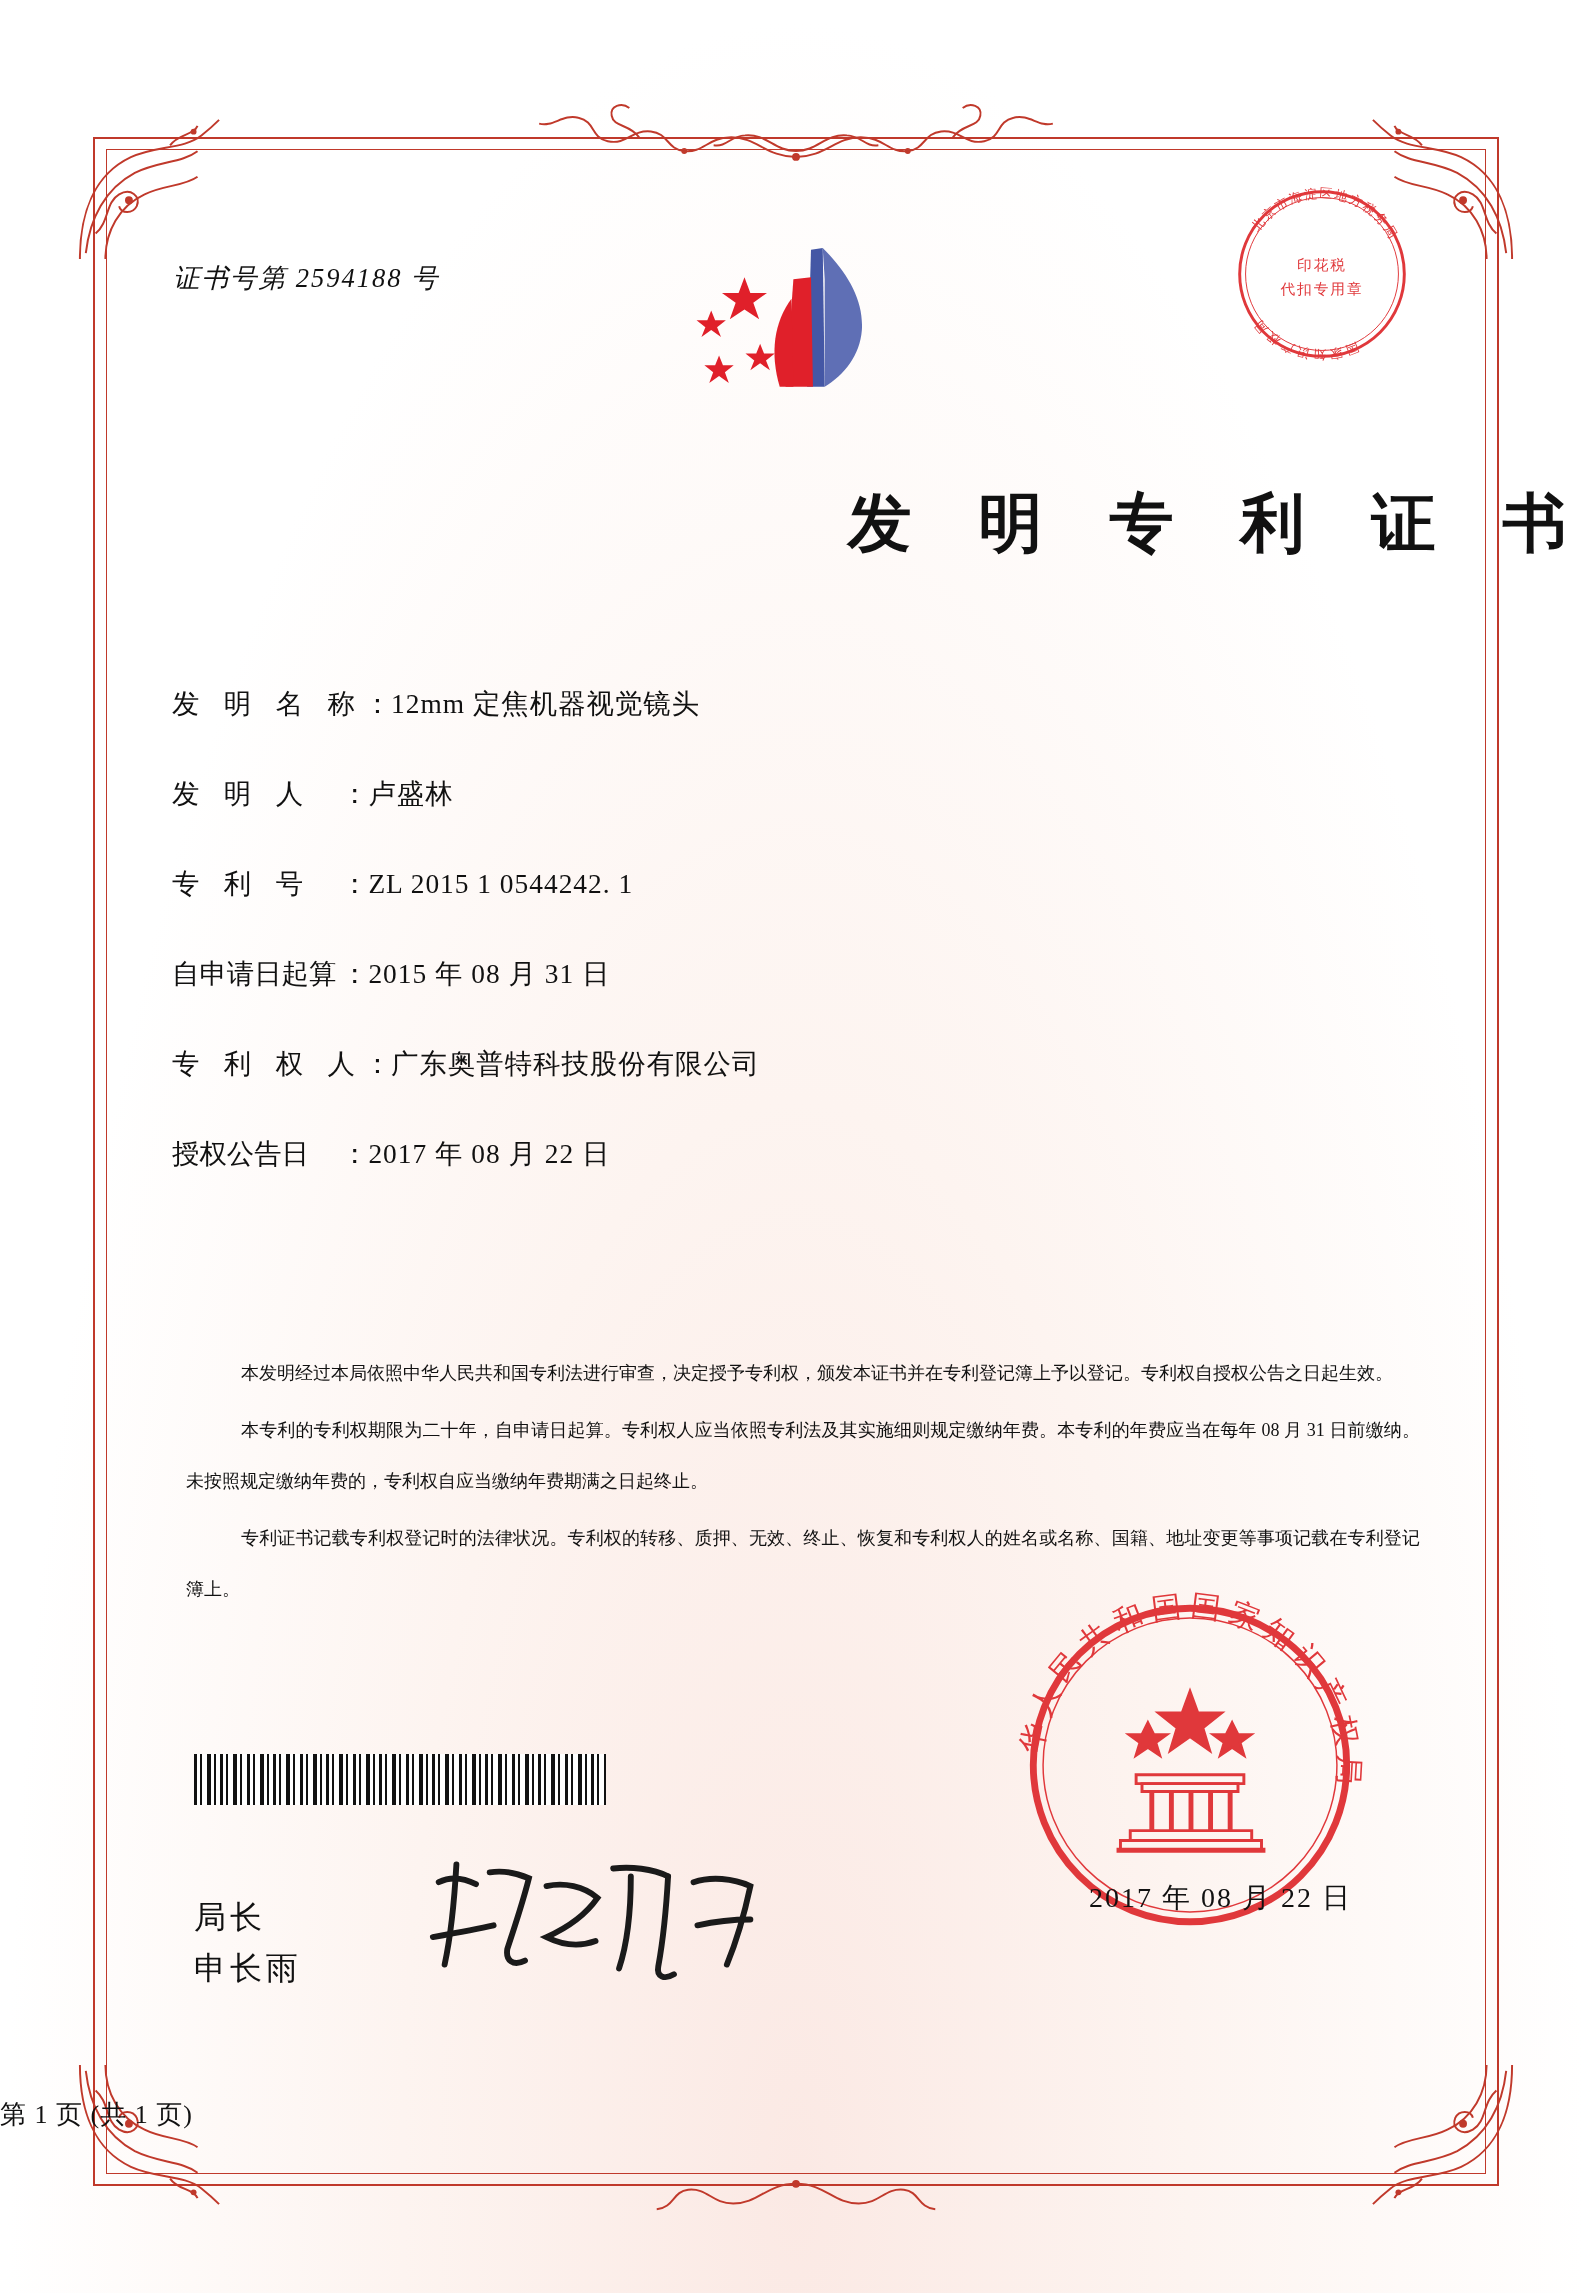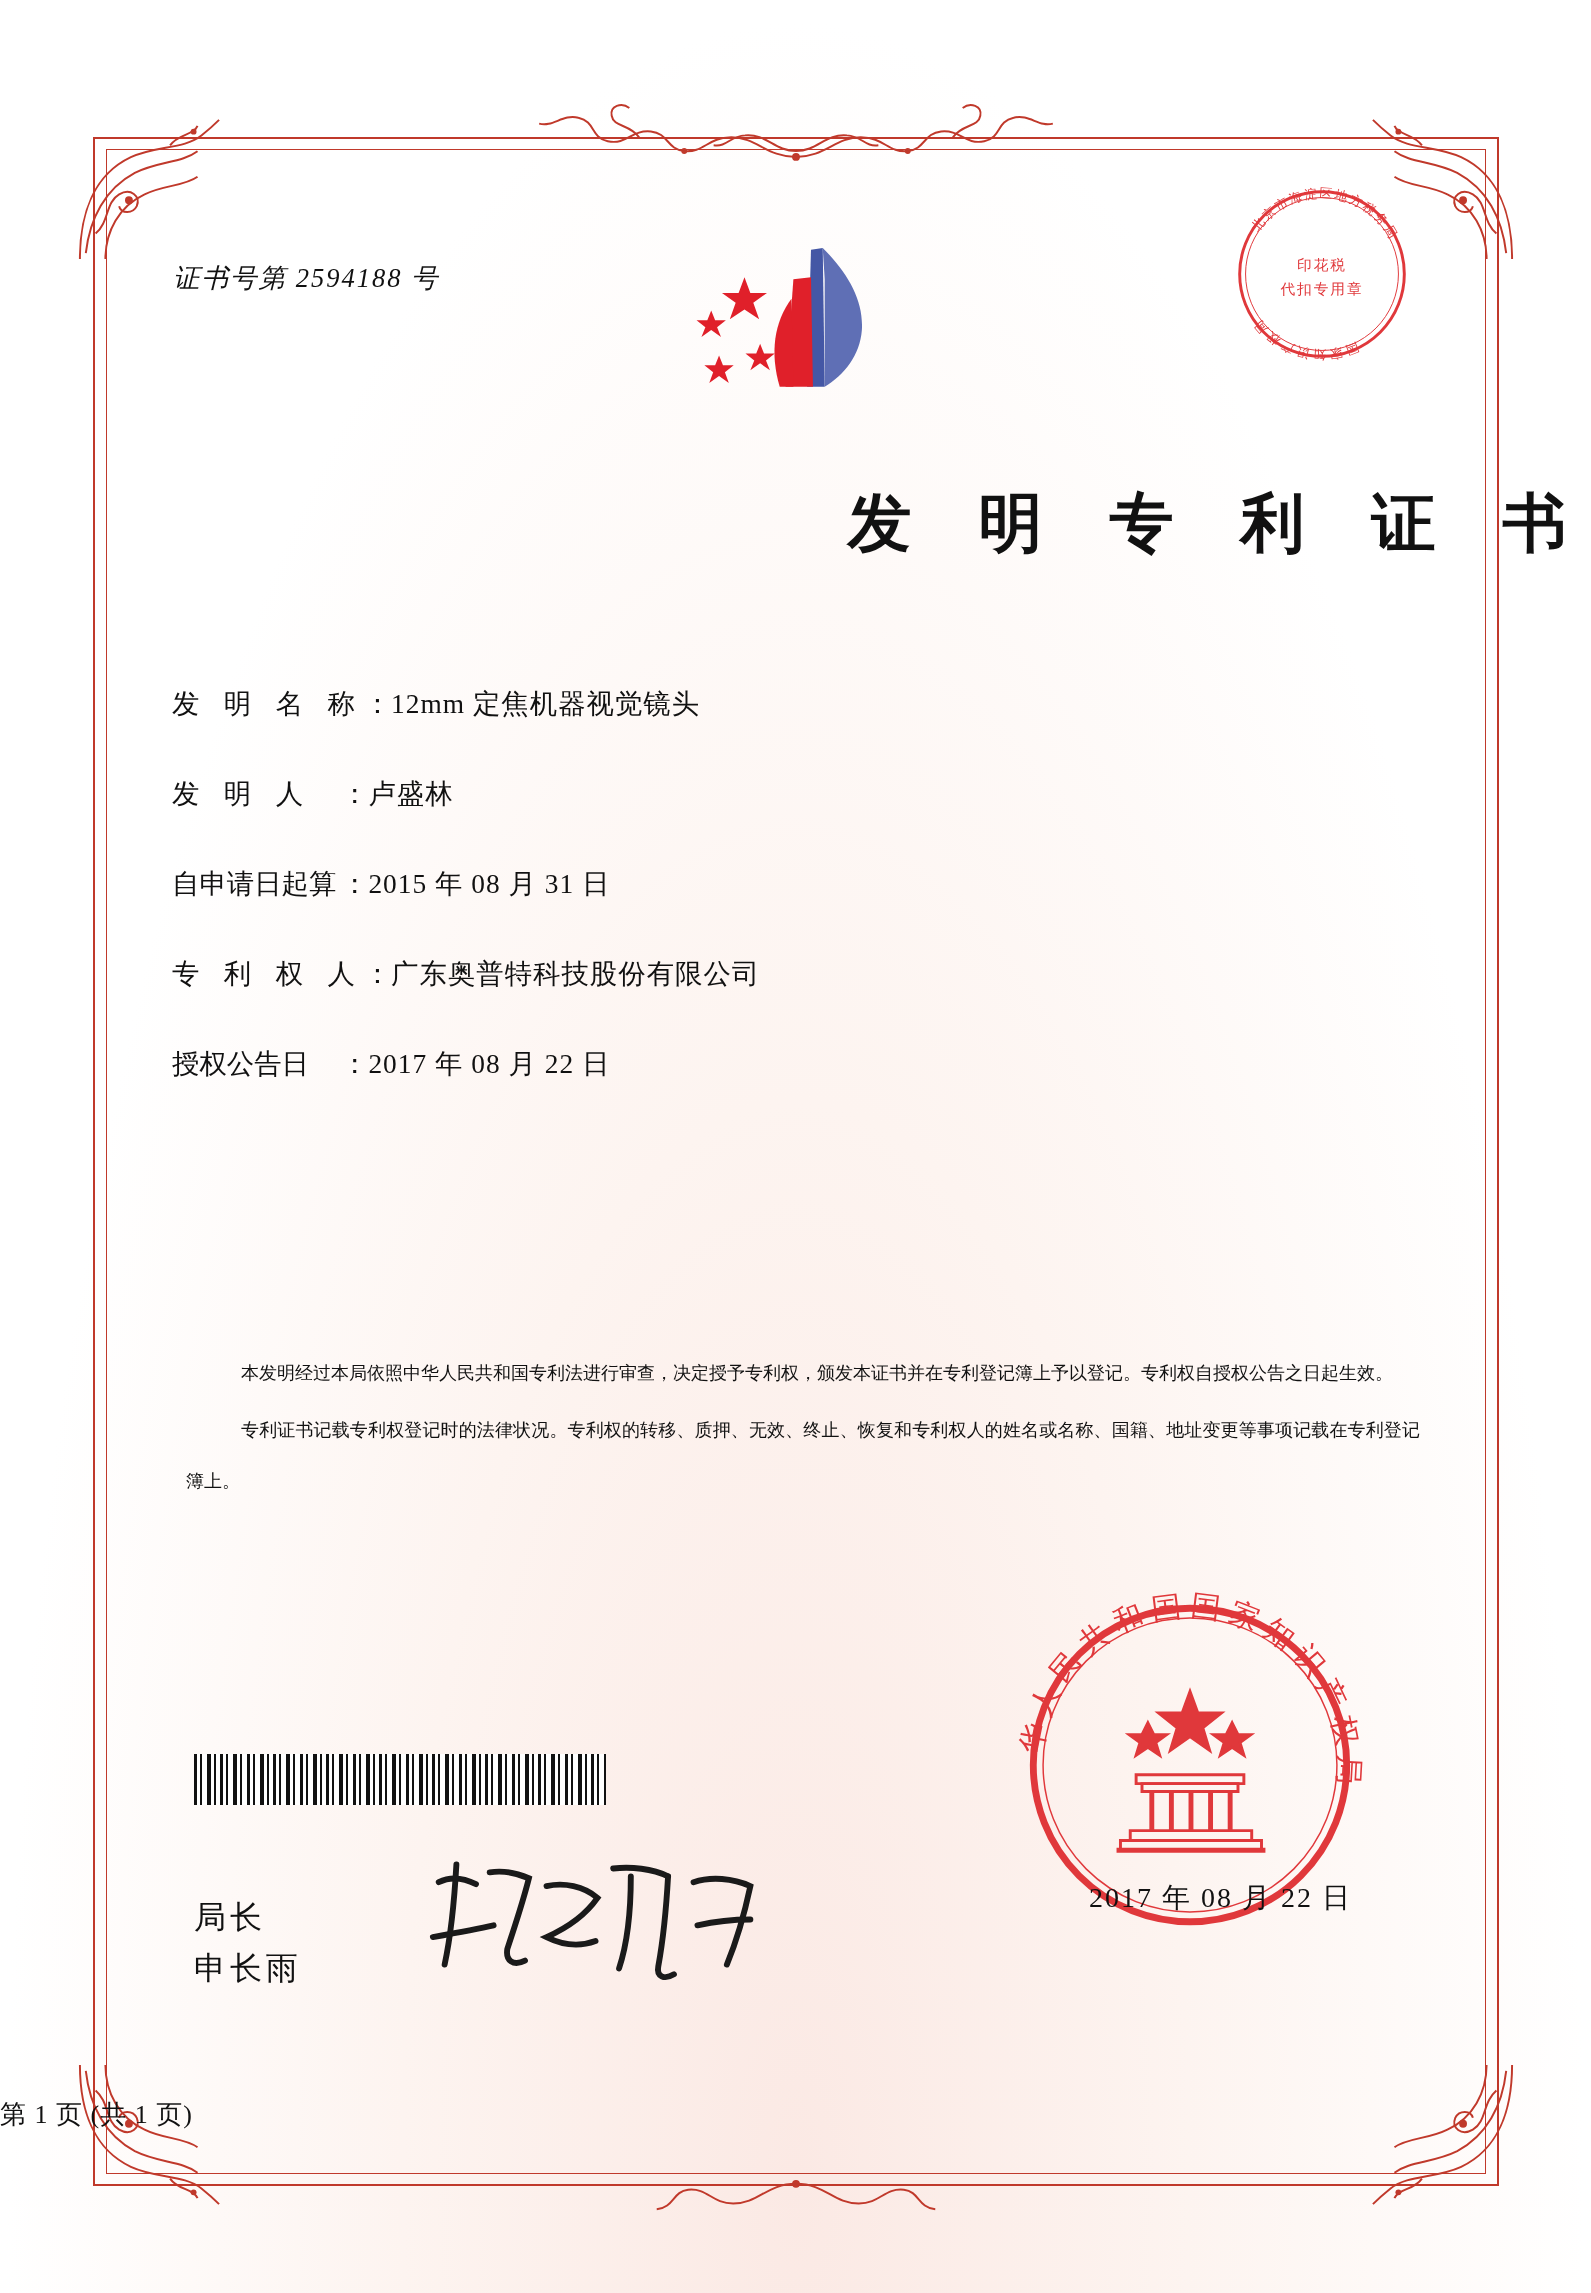--- a/index.html
+++ b/index.html
@@ -244,32 +244,36 @@
   <div class="main-title">发 明 专 利 证 书</div>
 
   <div class="fields">
     <div class="field">
       <span class="lbl">发 明 名 称</span><span>：</span><span class="val">12mm 定焦机器视觉镜头</span>
     </div>
     <div class="field">
       <span class="lbl">发 明 人</span><span>：</span><span class="val">卢盛林</span>
     </div>
     <div class="field">
+      <span class="lbl">专 利 号</span><span>：</span><span class="val">ZL 2015 1 0544242. 1</span>
+    </div>
+    <div class="field">
       <span class="lbl tight">自申请日起算</span><span>：</span><span class="val">2015 年 08 月 31 日</span>
     </div>
     <div class="field">
       <span class="lbl">专 利 权 人</span><span>：</span><span class="val">广东奥普特科技股份有限公司</span>
     </div>
     <div class="field">
       <span class="lbl tight">授权公告日</span><span>：</span><span class="val">2017 年 08 月 22 日</span>
     </div>
   </div>
 
   <div class="paras">
     <p>本发明经过本局依照中华人民共和国专利法进行审查，决定授予专利权，颁发本证书并在专利登记簿上予以登记。专利权自授权公告之日起生效。</p>
+    <p>本专利的专利权期限为二十年，自申请日起算。专利权人应当依照专利法及其实施细则规定缴纳年费。本专利的年费应当在每年 08 月 31 日前缴纳。未按照规定缴纳年费的，专利权自应当缴纳年费期满之日起终止。</p>
     <p>专利证书记载专利权登记时的法律状况。专利权的转移、质押、无效、终止、恢复和专利权人的姓名或名称、国籍、地址变更等事项记载在专利登记簿上。</p>
   </div>
 
   <div class="barcode"></div>
 
   <div class="director">
     <div>局长</div>
     <div>申长雨</div>
   </div>
 

